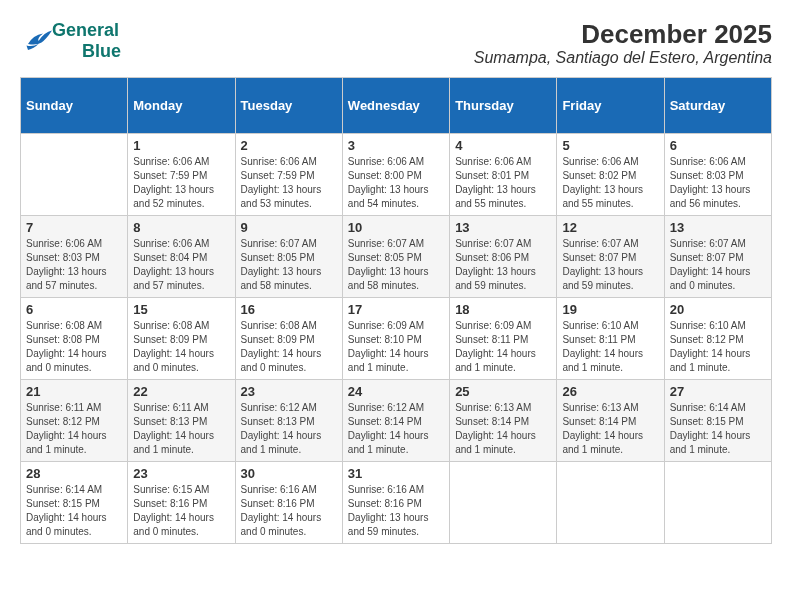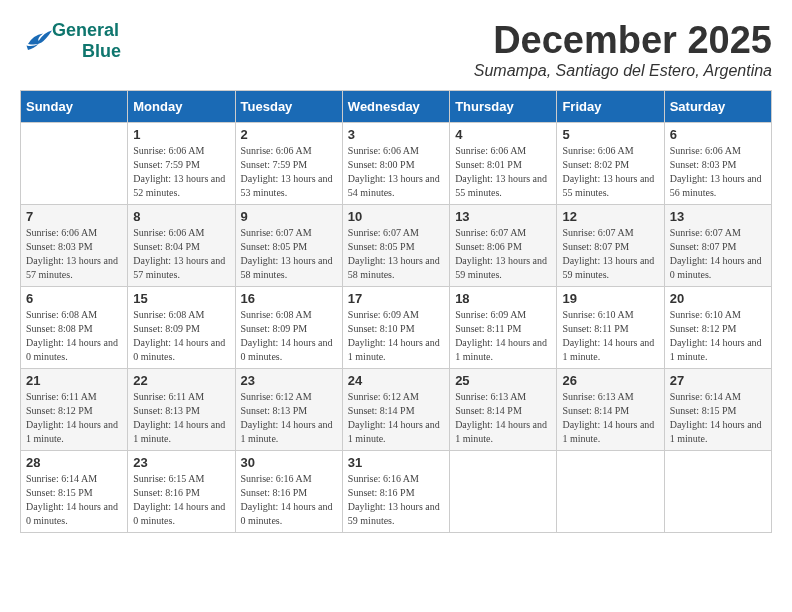--- a/index.html
+++ b/index.html
@@ -25,40 +25,40 @@
     }
     .logo-general { color: #0f766e; }
     .logo-blue { color: #0f766e; margin-left: 30px; }
     .logo-bird {
       width: 30px;
       height: 24px;
       margin-left: 2px;
     }
     .title-block { text-align: right; }
     .month-title {
-      font-size: 38px;
+      font-size: 26px;
       font-weight: bold;
       color: #333;
       line-height: 1.1;
     }
     .subtitle {
       font-size: 16px;
       color: #333;
       font-style: italic;
     }
     table {
       width: 100%;
       border-collapse: collapse;
       table-layout: fixed;
     }
     thead tr th {
       background-color: #1a6ab5;
       color: white;
       text-align: left;
-      padding: 8px 5px;
+      padding: 20px 5px;
       font-size: 13px;
       font-weight: bold;
       border: 1px solid #ccc;
     }
     tbody tr td {
       vertical-align: top;
       border: 1px solid #ccc;
       padding: 4px 5px;
       font-size: 10.5px;
       color: #333;
@@ -67,21 +67,20 @@
     .day-number {
       font-weight: bold;
       font-size: 13px;
       display: block;
       margin-bottom: 2px;
     }
     .day-info {
       font-size: 10px;
       line-height: 1.4;
       color: #444;
-      font-family: Liberation Serif, serif;
     }
     tbody tr:nth-child(odd) td { background: #fff; }
     tbody tr:nth-child(even) td { background: #f5f5f5; }
     .empty-cell { background: #fff !important; }
   </style>
 </head>
 <body>
 
 <div class="header-logo">
   <div class="logo">

